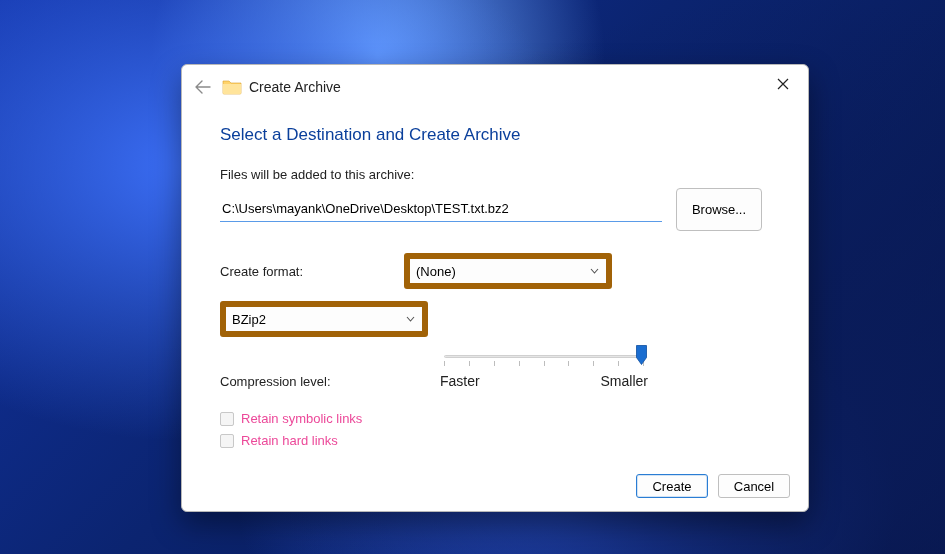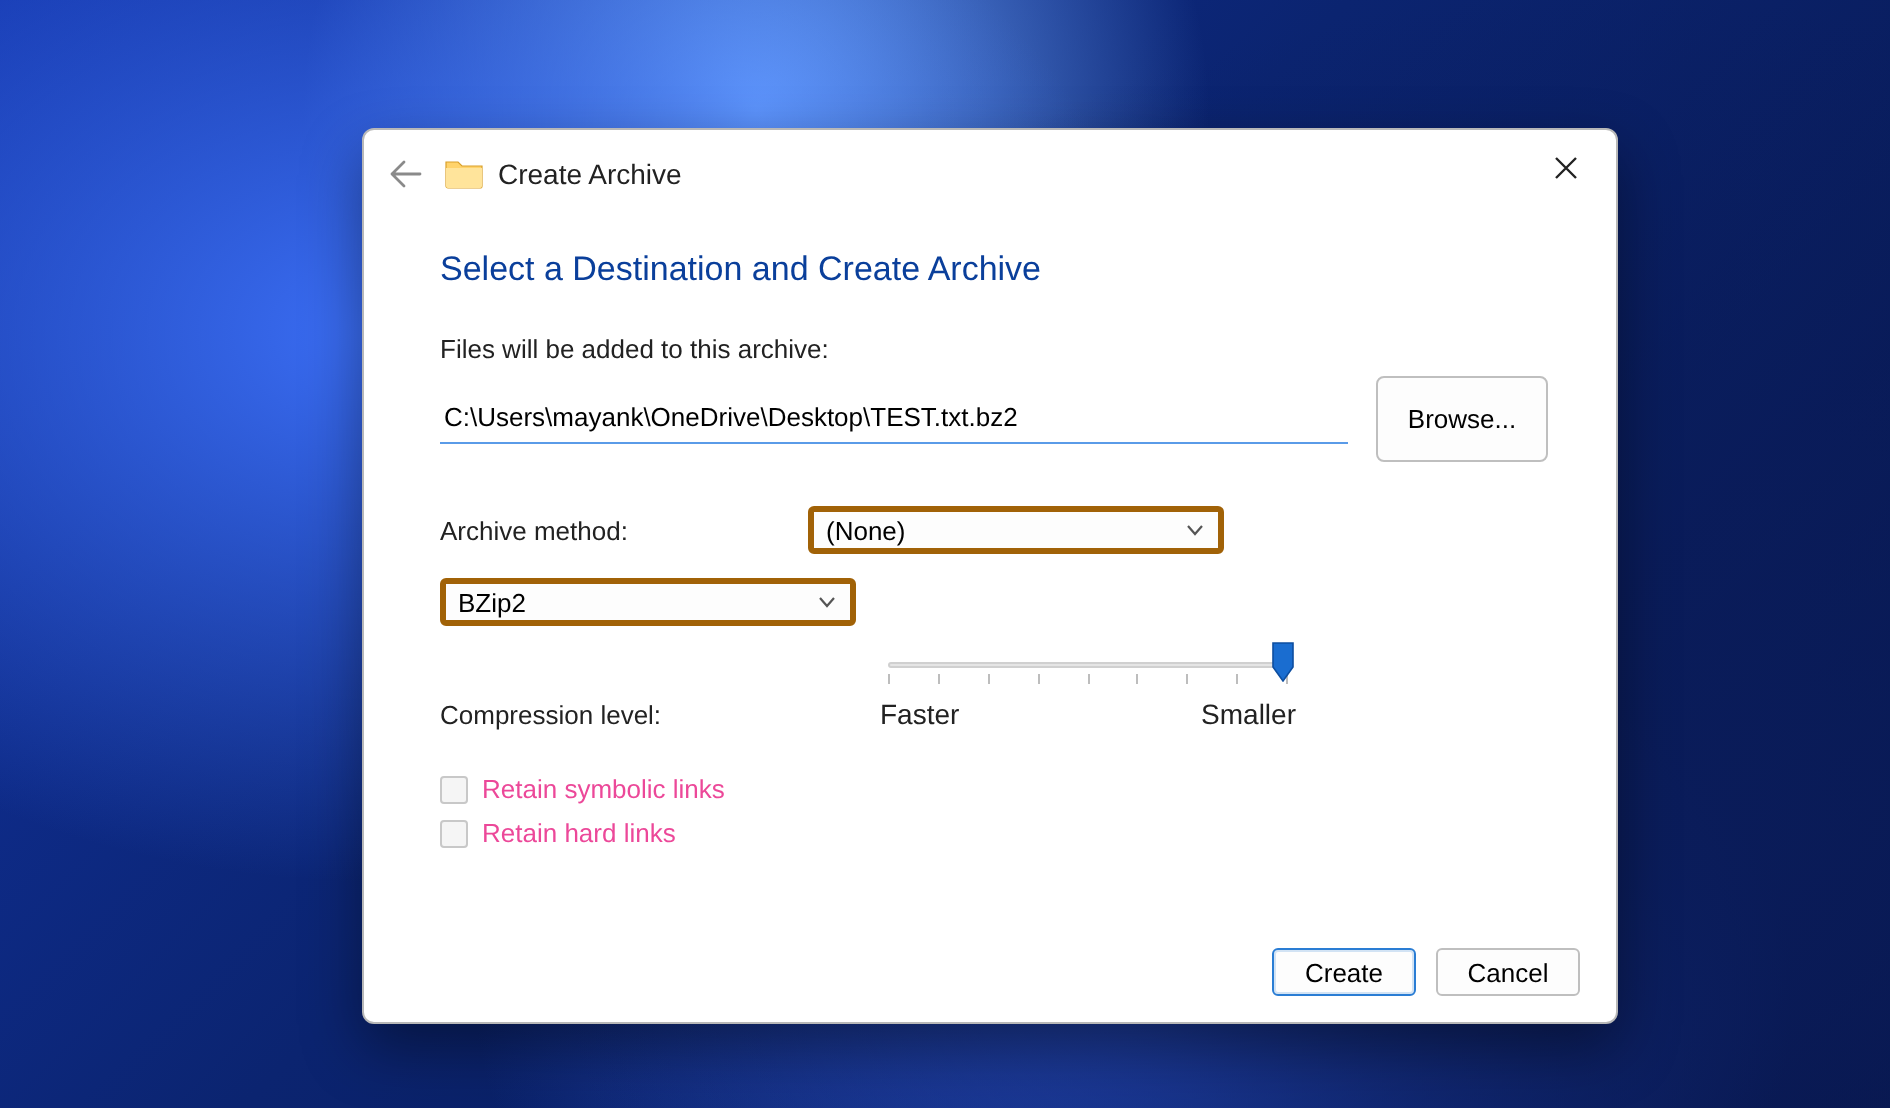--- a/index.html
+++ b/index.html
@@ -44,21 +44,21 @@
     .folder-icon svg { display: block; }
     .title-text { font-size: 14px; color: #222; }
     .close-btn {
       position: absolute; right: 8px; top: 6px;
       width: 34px; height: 26px;
       display: flex; align-items: center; justify-content: center;
       cursor: pointer;
     }
     .content {
       flex: 1 1 auto;
-      padding: 0 34px 0 38px;
+      padding: 0 46px 0 38px;
       overflow: hidden;
     }
     .heading {
       color: #0a3f9b;
       font-size: 17px;
       font-weight: 400;
       margin-top: 16px;
       margin-bottom: 22px;
     }
     .sub-label { color: #222; margin-bottom: 6px; }
@@ -85,22 +85,22 @@
       background: #fdfdfd;
       cursor: pointer;
       font-size: 13px;
     }
     .form-row {
       display: flex; align-items: center;
       margin-bottom: 12px;
     }
     .form-label { width: 184px; color: #222; }
     .combo {
-      width: 208px; height: 24px;
-      border: 3px solid #a16207;
+      width: 208px; height: 36px;
+      border: 6px solid #a16207;
       border-radius: 3px;
       background: #fdfdfd;
       display: flex; align-items: center; justify-content: space-between;
       padding: 0 6px;
       font-size: 13px;
       cursor: pointer;
     }
     .combo-arrow {
       width: 12px; height: 12px;
       display: flex; align-items: center; justify-content: center;
@@ -197,21 +197,21 @@
 
     <div class="sub-label">Files will be added to this archive:</div>
     <div class="path-row">
       <div class="path-input-wrap">
         <input class="path-input" type="text" value="C:\Users\mayank\OneDrive\Desktop\TEST.txt.bz2" style="">
       </div>
       <button class="browse-btn">Browse...</button>
     </div>
 
     <div class="form-row">
-      <div class="form-label">Archive method:</div>
+      <div class="form-label">Create format:</div>
       <div class="combo">
         <span>(None)</span>
         <span class="combo-arrow">
           <svg width="9" height="6" viewBox="0 0 9 6">
               <path d="M1 1 L4.5 5 L8 1" stroke="#555" stroke-width="1.1" fill="none"></path>
             </svg>
         </span>
       </div>
     </div>
 

